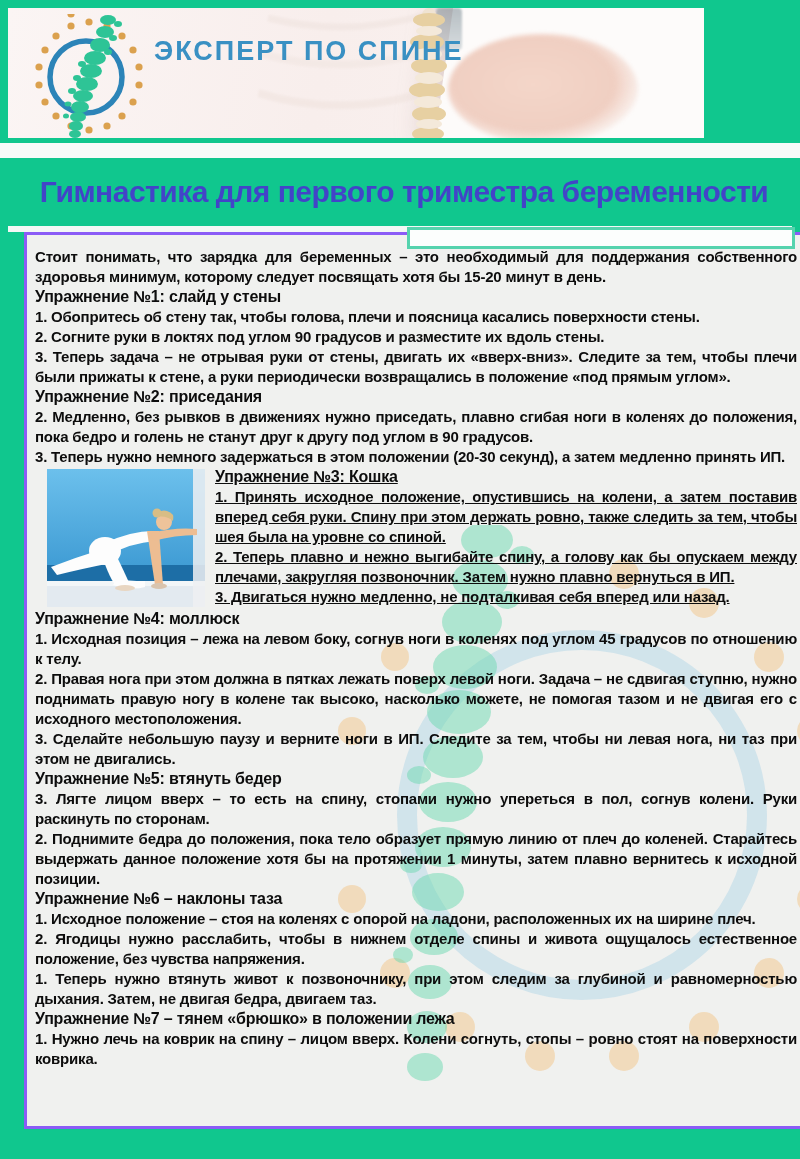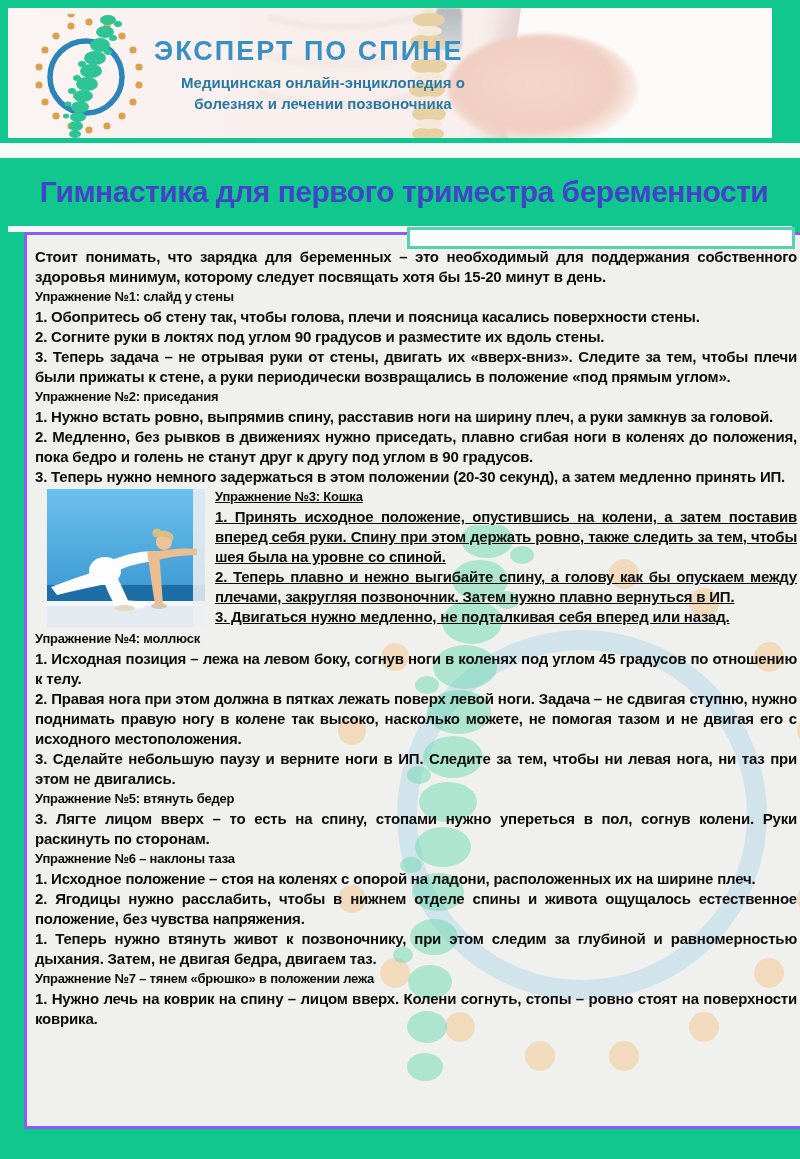--- a/index.html
+++ b/index.html
@@ -6,21 +6,21 @@
   html,body { background:#ffffff; }
   .page {
     position:relative;
     width:800px; height:1159px;
     background:#10c78e;
     overflow:hidden;
     font-family:"Liberation Sans", sans-serif;
   }
   
   .header {
-    position:absolute; left:8px; top:8px; width:764px; height:130px;
+    position:absolute; left:8px; top:8px; width:696px; height:130px;
     background:linear-gradient(100deg,#fbf5f4 0%,#f8eeec 45%,#f9f0ee 70%,#fbf6f4 100%);
     overflow:hidden;
   }
   .ph-sleeve { position:absolute; right:-40px; top:-20px; width:300px; height:190px;
     background:#fdfbfa; border-radius:40px; transform:rotate(8deg);
     box-shadow:-18px 6px 22px rgba(210,190,185,.55); }
   .ph-hand { position:absolute; left:440px; top:26px; width:190px; height:110px;
     background:radial-gradient(ellipse at 45% 45%, #f4d6c9 0%, #f0cfc2 55%, rgba(243,222,214,0) 78%);
     border-radius:50%; filter:blur(2px); }
   .ph-spine { position:absolute; left:398px; top:0; width:46px; height:130px; filter:blur(.6px); }
@@ -45,21 +45,21 @@
     background:#fcfefd; border:3px solid #55d3ae; z-index:3; }
   
   .body-box { position:absolute; left:24px; top:232px; width:784px; height:897px;
     background:#f0f1ef; border:3px solid #8b5cf6; overflow:hidden; z-index:1; }
   .watermark { position:absolute; left:310px; top:290px; width:520px; height:580px;
     z-index:0; pointer-events:none; }
   .content { position:relative; z-index:2; padding:12px 8px 0 8px;
     font-size:15px; font-weight:bold; letter-spacing:-0.2px;
     line-height:20px; color:#0d0d0d; }
   .content p { text-align:justify; }
-  .content h2 { font-size:13px; letter-spacing:-0.2px; }
+  .content h2 { font-size:16px; letter-spacing:-0.2px; }
   .ex3 { display:flex; align-items:flex-start;text-decoration:underline; }
   .ex3-photo { flex:0 0 158px; width:158px; height:138px; margin:2px 10px 2px 12px; }
   .ex3-text { flex:1 1 auto; }
 </style>
 </head>
 <body>
 
 <div class="page">
 
   <div class="header">
@@ -130,24 +130,20 @@
           <ellipse cx="80" cy="38" rx="4" ry="3"></ellipse>
             <ellipse cx="54" cy="50" rx="4" ry="3"></ellipse>
           <ellipse cx="49" cy="64" rx="4" ry="3"></ellipse>
             <ellipse cx="44" cy="77" rx="4" ry="3"></ellipse>
           <ellipse cx="40" cy="90" rx="3.5" ry="2.5"></ellipse>
             <ellipse cx="38" cy="102" rx="3" ry="2.5"></ellipse>
         </g>
       </svg>
     </div>
     <div class="brand-name">ЭКСПЕРТ ПО СПИНЕ</div>
-    <div class="brand-tagline">
-      <span>Медицинская онлайн-энциклопедия о</span>
-      <span>болезнях и лечении позвоночника</span>
-    </div>
   </div>
 
   <div class="white-strip"></div>
 
   <div class="title-band">
     <div class="page-title">Гимнастика для первого триместра беременности</div>
   </div>
   <div class="white-strip2"></div>
   <div class="tab-deco"></div>
 
@@ -199,21 +195,20 @@
 
     <div class="content">
       <p>Стоит понимать, что зарядка для беременных – это необходимый для поддержания собственного здоровья минимум, которому следует посвящать хотя бы 15-20 минут в день.</p>
 
       <h2>Упражнение №1: слайд у стены</h2>
       <p>1. Обопритесь об стену так, чтобы голова, плечи и поясница касались поверхности стены.</p>
       <p>2. Согните руки в локтях под углом 90 градусов и разместите их вдоль стены.</p>
       <p>3. Теперь задача – не отрывая руки от стены, двигать их «вверх-вниз». Следите за тем, чтобы плечи были прижаты к стене, а руки периодически возвращались в положение «под прямым углом».</p>
 
       <h2>Упражнение №2: приседания</h2>
-      <p>1. Нужно встать ровно, выпрямив спину, расставив ноги на ширину плеч, а руки замкнув за головой.</p>
       <p>2. Медленно, без рывков в движениях нужно приседать, плавно сгибая ноги в коленях до положения, пока бедро и голень не станут друг к другу под углом в 90 градусов.</p>
       <p>3. Теперь нужно немного задержаться в этом положении (20-30 секунд), а затем медленно принять ИП.</p>
 
       <div class="ex3">
         <svg class="ex3-photo" viewBox="0 0 158 138">
           <defs>
             <linearGradient id="sky" x1="0" y1="0" x2="0" y2="1">
               <stop offset="0" stop-color="#6cc0ec"></stop>
                 <stop offset="1" stop-color="#2e8ecb"></stop>
             </linearGradient>
@@ -245,20 +240,21 @@
         </div>
       </div>
 
       <h2>Упражнение №4: моллюск</h2>
       <p>1. Исходная позиция – лежа на левом боку, согнув ноги в коленях под углом 45 градусов по отношению к телу.</p>
       <p>2. Правая нога при этом должна в пятках лежать поверх левой ноги. Задача – не сдвигая ступню, нужно поднимать правую ногу в колене так высоко, насколько можете, не помогая тазом и не двигая его с исходного местоположения.</p>
       <p>3. Сделайте небольшую паузу и верните ноги в ИП. Следите за тем, чтобы ни левая нога, ни таз при этом не двигались.</p>
 
       <h2>Упражнение №5: втянуть бедер</h2>
       <p>3. Лягте лицом вверх – то есть на спину, стопами нужно упереться в пол, согнув колени. Руки раскинуть по сторонам.</p>
+      <p>2. Поднимите бедра до положения, пока тело образует прямую линию от плеч до коленей. Старайтесь выдержать данное положение хотя бы на протяжении 1 минуты, затем плавно вернитесь к исходной позиции.</p>
 
       <h2>Упражнение №6 – наклоны таза</h2>
       <p>1. Исходное положение – стоя на коленях с опорой на ладони, расположенных их на ширине плеч.</p>
       <p>2. Ягодицы нужно расслабить, чтобы в нижнем отделе спины и живота ощущалось естественное положение, без чувства напряжения.</p>
       <p>1. Теперь нужно втянуть живот к позвоночнику, при этом следим за глубиной и равномерностью дыхания. Затем, не двигая бедра, двигаем таз.</p>
 
       <h2>Упражнение №7 – тянем «брюшко» в положении лежа</h2>
       <p>1. Нужно лечь на коврик на спину – лицом вверх. Колени согнуть, стопы – ровно стоят на поверхности коврика.</p>
 
     </div>

